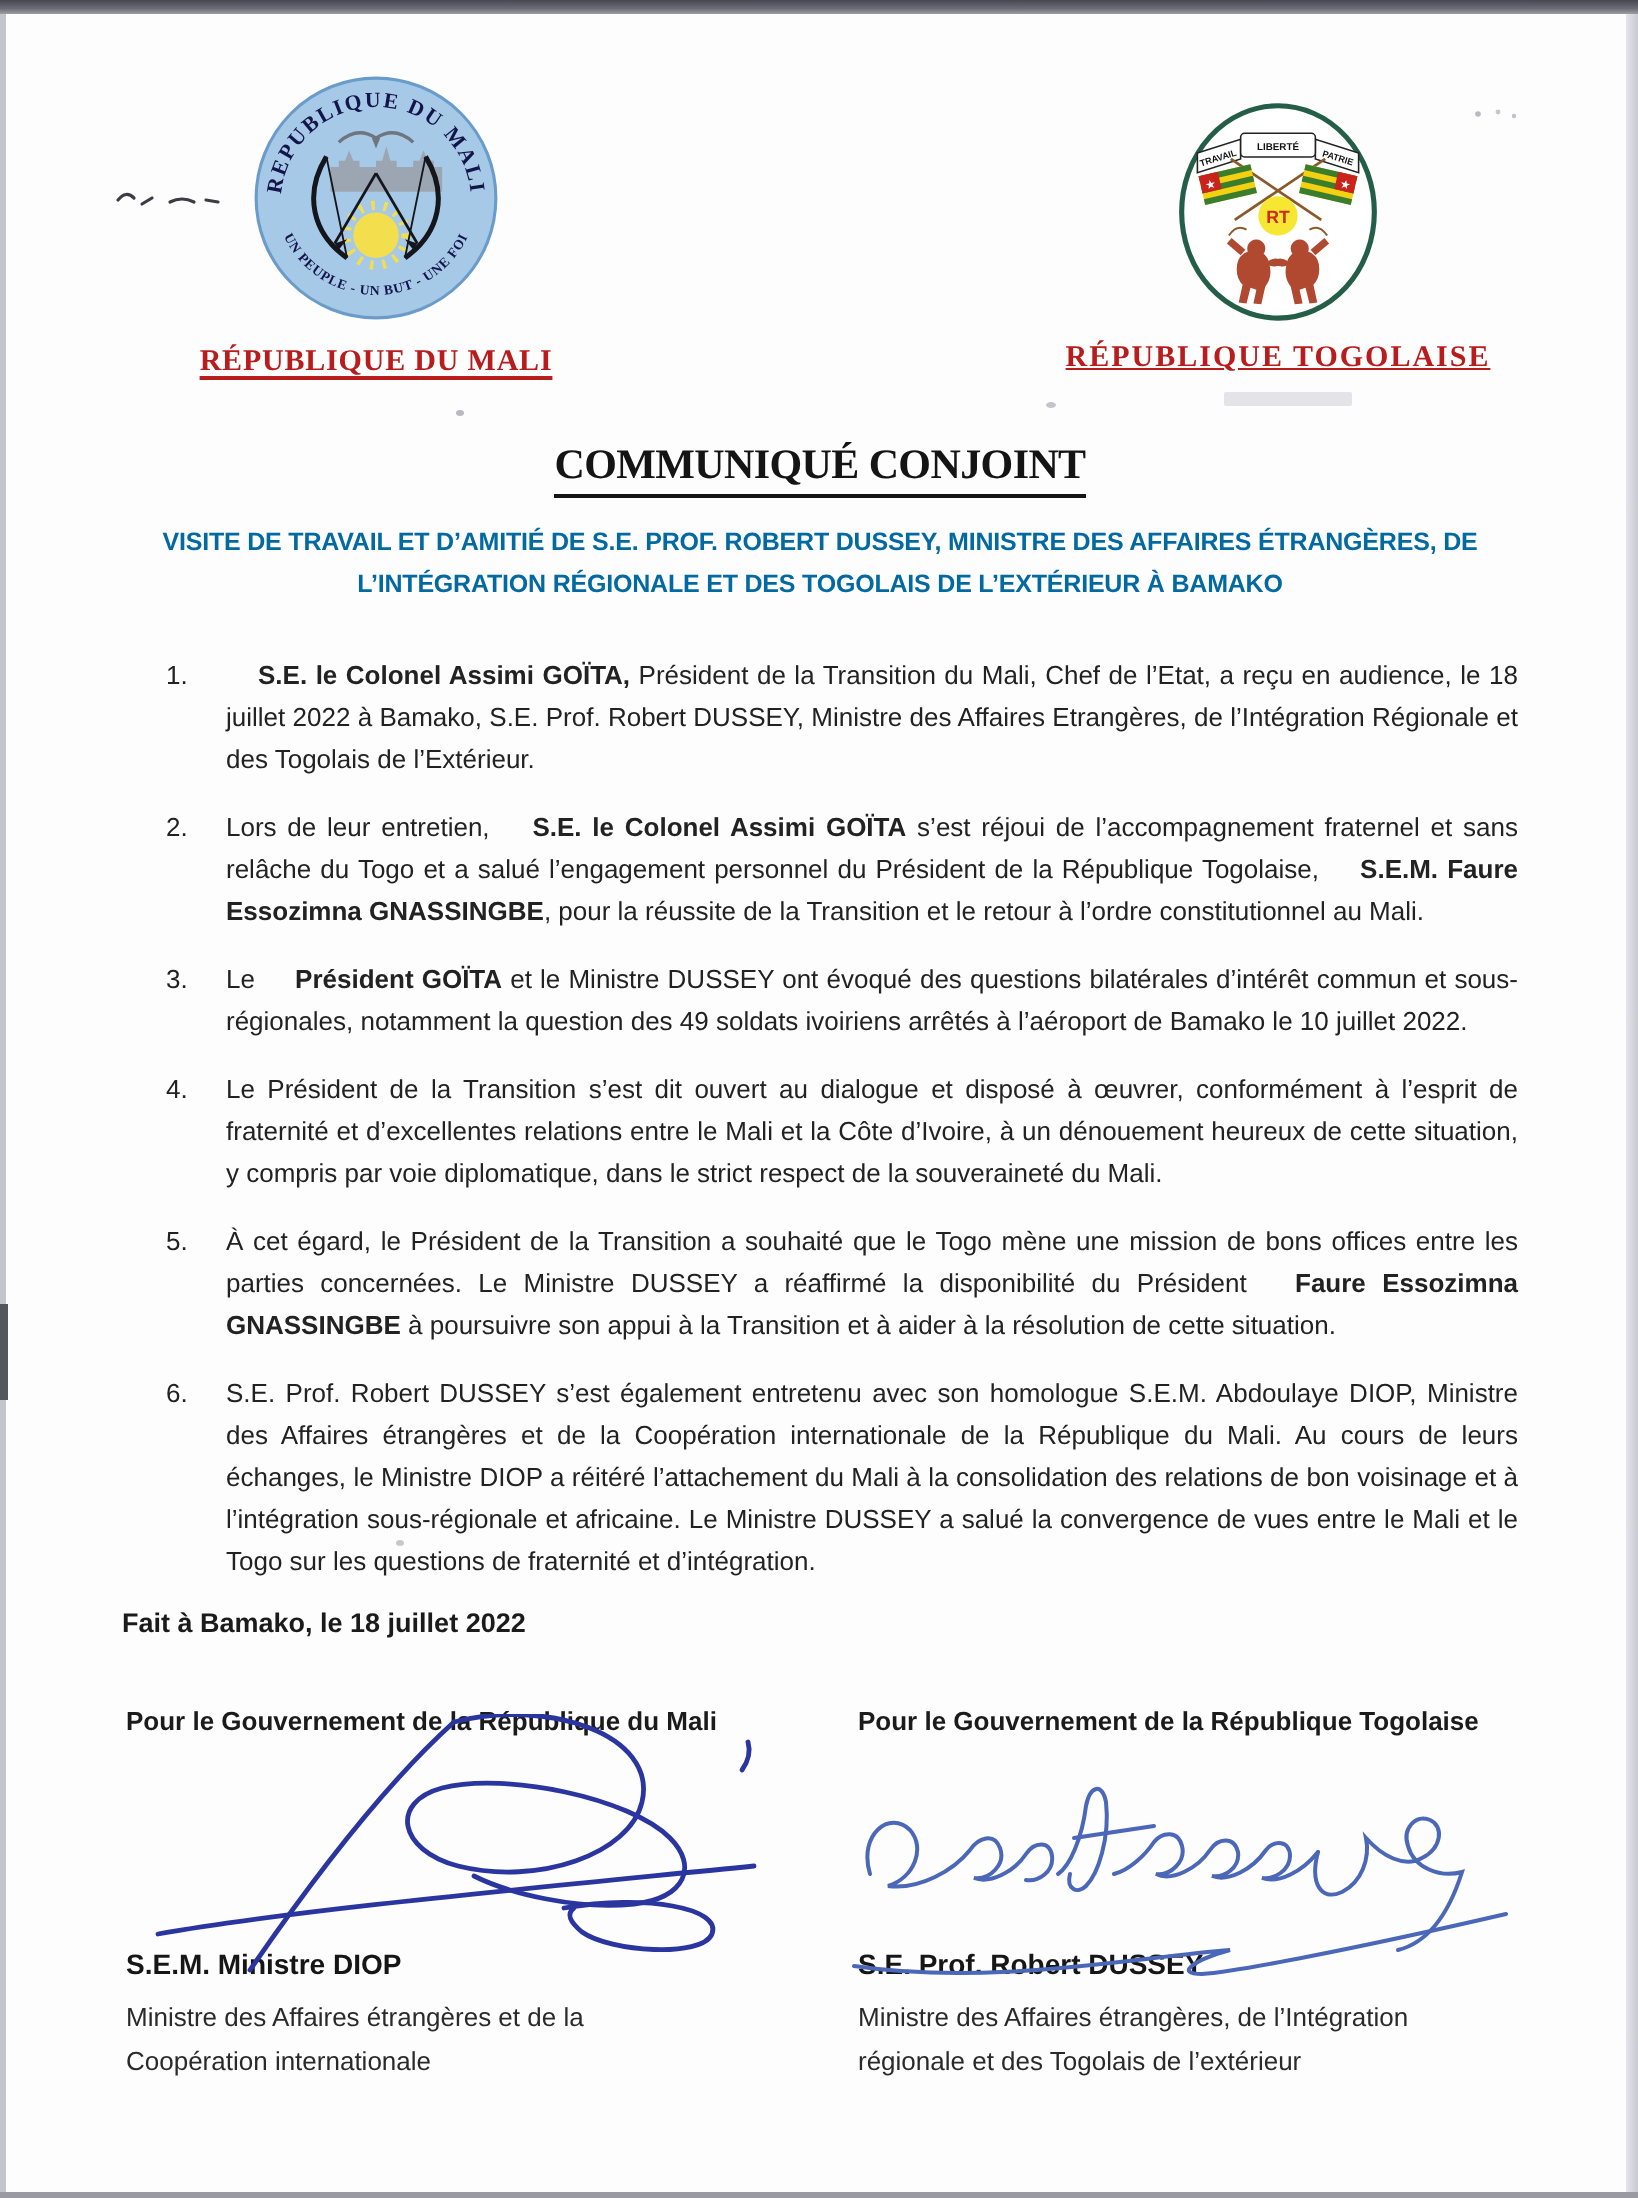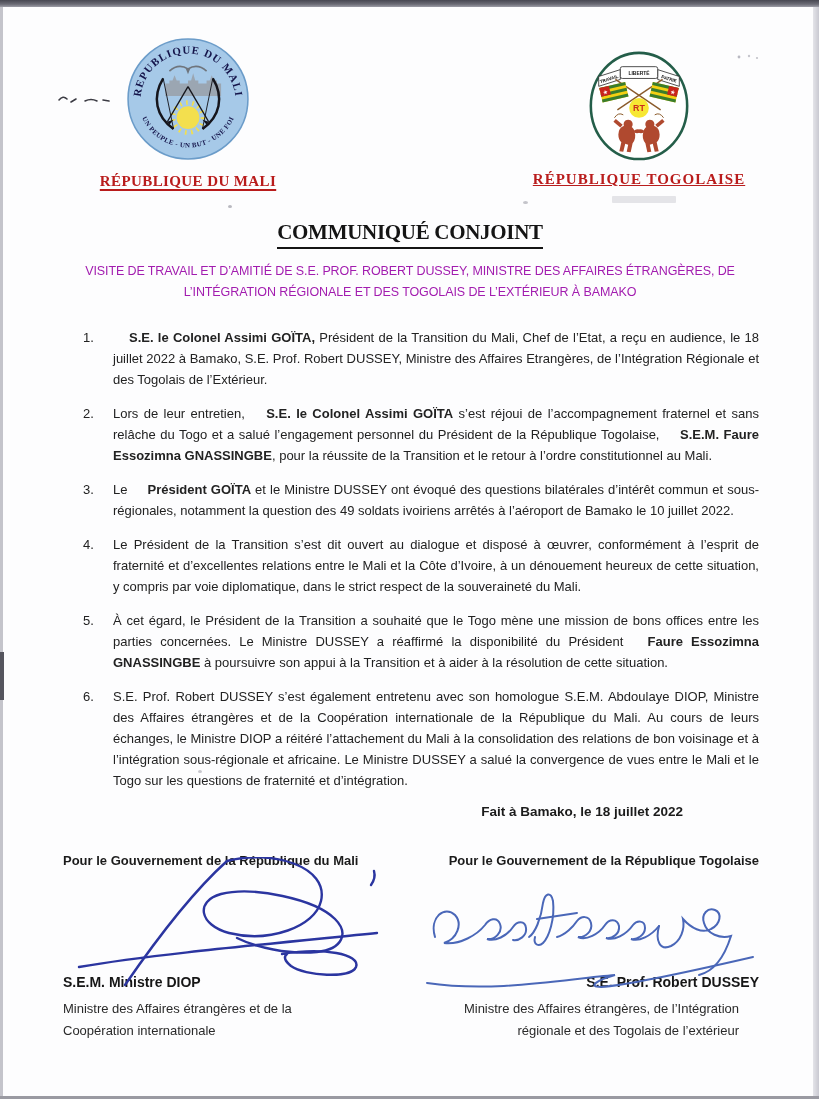--- a/index.html
+++ b/index.html
@@ -25,37 +25,37 @@
     font-family:"Liberation Serif","DejaVu Serif",serif;font-weight:bold;
     font-size:15px;color:#b91c1c;margin-top:12px;letter-spacing:.4px;white-space:nowrap;}
   .seal-caption.underlined{text-decoration:underline;text-decoration-thickness:2px;text-underline-offset:3px;}
   .emblem-togo .seal-caption{margin-top:8px;letter-spacing:1px;text-decoration:underline;}
 
   
   .title-wrap{text-align:center;margin-top:30px;}
   .doc-title{display:inline-block;font-size:21px;font-weight:bold;letter-spacing:-.3px;
     color:#141414;border-bottom:2.5px solid #141414;padding-bottom:2px;font-family:Liberation Serif, serif;}
   .doc-subtitle{margin:12px auto 0;max-width:706px;text-align:center;
-    font-size:12.5px;font-weight:normal;line-height:21px;color:#a21caf;letter-spacing:-.1px;}
+    font-size:12.5px;font-weight:bold;line-height:21px;color:#0369a1;letter-spacing:-.1px;}
 
   
   .communique-list{margin:24px 0 0 22px;padding:0;list-style:none;}
   .communique-list li{position:relative;padding-left:30px;margin-bottom:13px;
     font-size:13px;line-height:21px;text-align:justify;color:#222;}
   .communique-list .num{position:absolute;left:0;top:0;}
   .communique-list .b{font-weight:bold;margin-left:16px;}
 
-  .dateline{margin-top:10px;padding-right:76px;text-align:right;
+  .dateline{margin-top:10px;padding-right:76px;
     font-size:13.5px;font-weight:bold;color:#1b1b1b;}
 
   
   .sig-row{display:flex;justify-content:space-between;margin-top:34px;position:relative;}
   .sig-col{position:relative;}
   .sig-col.left{width:340px;margin-left:2px;}
-  .sig-col.right{width:330px;margin-right:0;text-align:right;}
+  .sig-col.right{width:330px;margin-right:0;}
   .sig-heading{font-size:13px;font-weight:bold;white-space:nowrap;color:#1b1b1b;}
   .sig-space{height:106px;}
   .sig-name{font-size:14px;font-weight:bold;color:#161616;}
   .sig-title{margin-top:8px;font-size:13px;line-height:22px;color:#2a2a2a;}
   .sig-col.left .sig-title{max-width:260px;}
   .sig-col.right .sig-title{max-width:310px;}
   .sig-svg{position:absolute;pointer-events:none;}
   .sig-svg.left{top:4px;left:14px;}
   .sig-svg.right{top:26px;left:-4px;}
 

